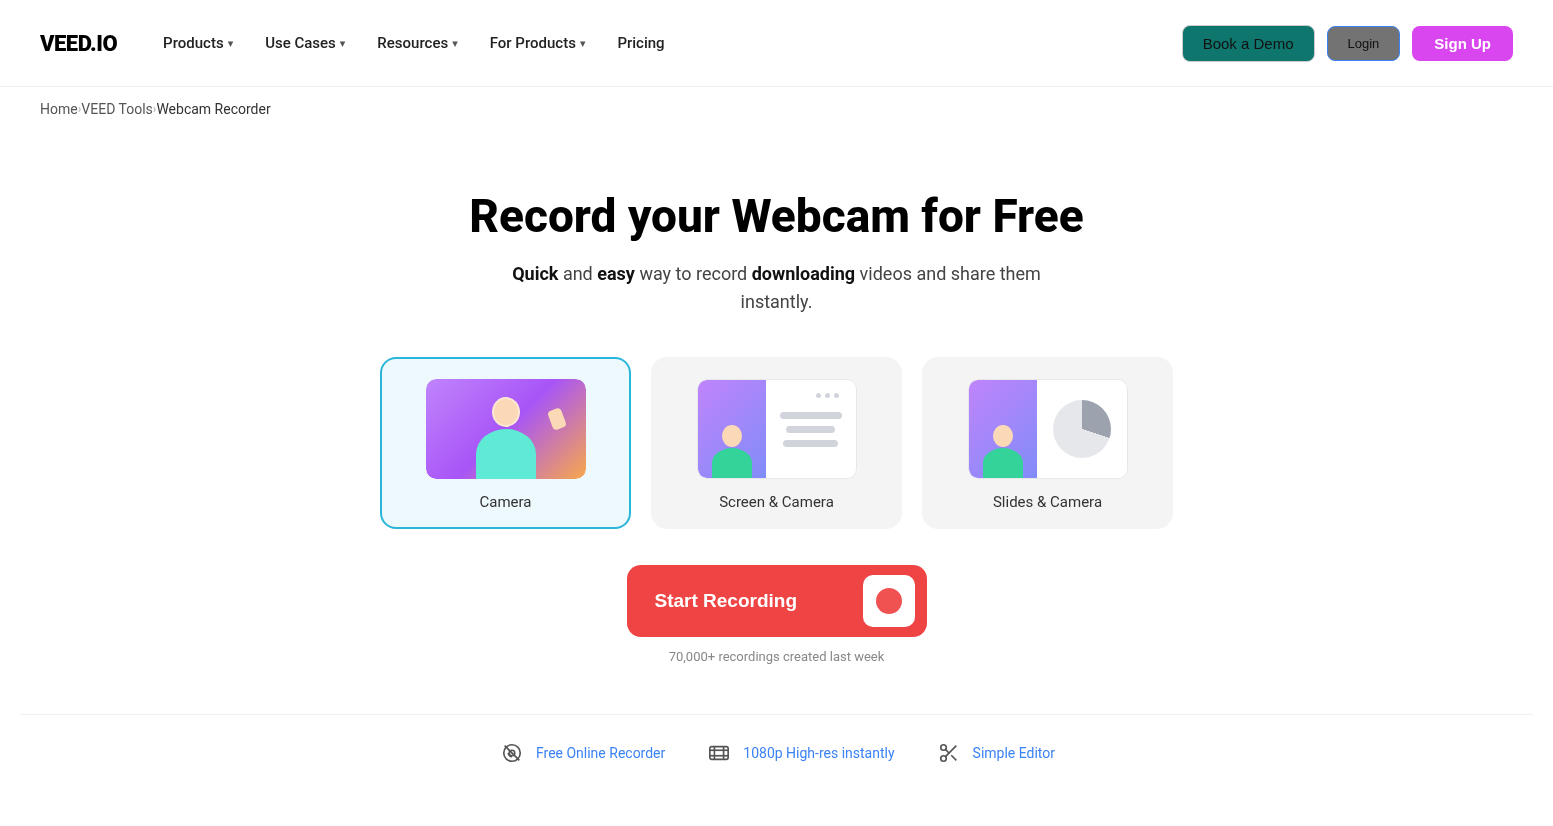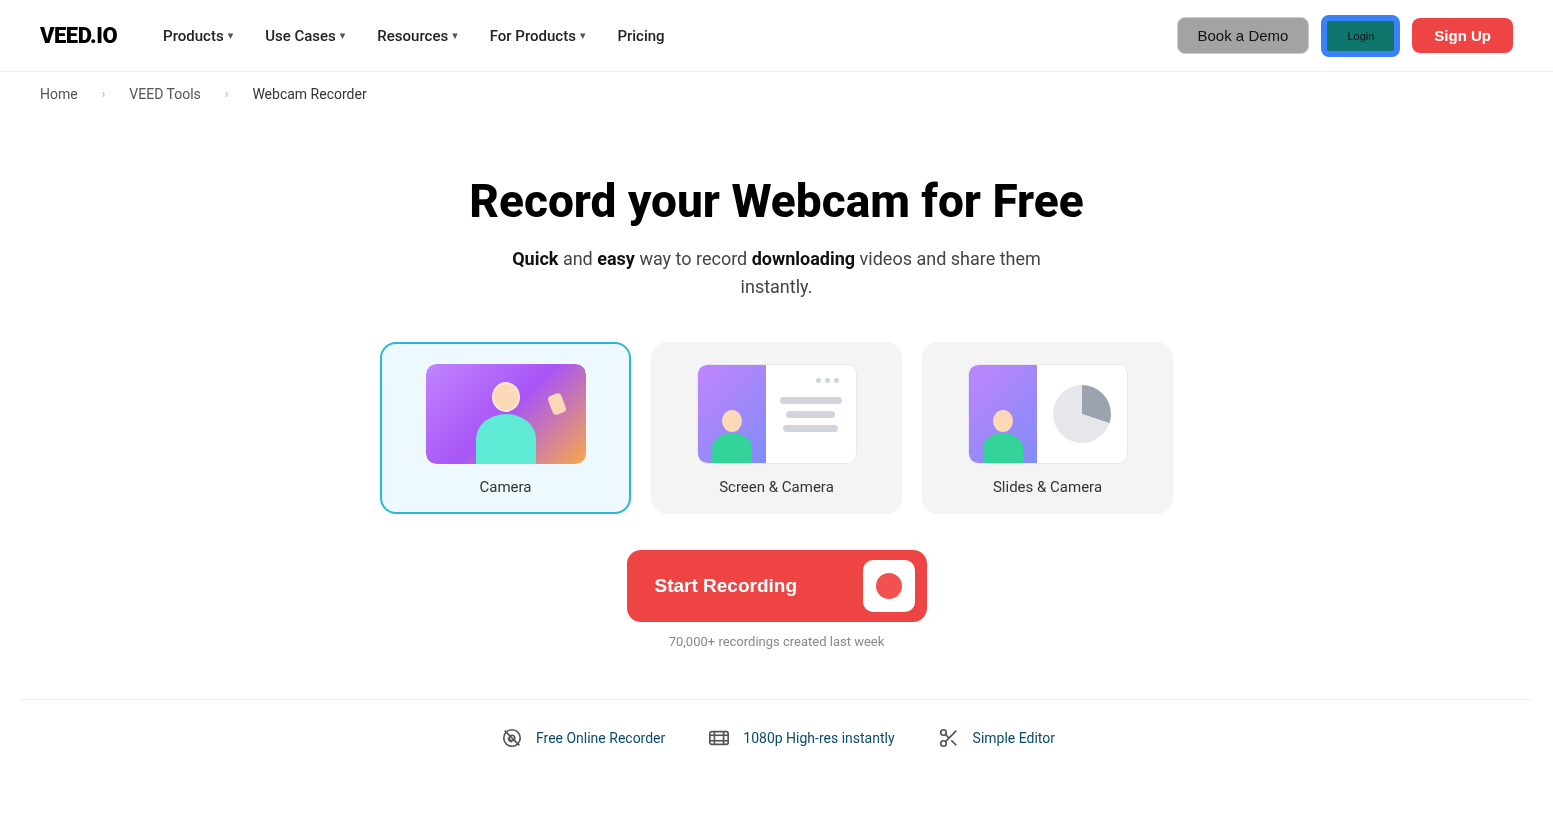--- a/index.html
+++ b/index.html
@@ -1,51 +1,51 @@
 <!DOCTYPE html>
 <html><head>
   <meta charset="utf-8">
   <style>
     * { margin: 0; padding: 0; box-sizing: border-box; }
     body { font-family: -apple-system, BlinkMacSystemFont, 'Segoe UI', Roboto, sans-serif; background: #fff; color: #1a1a1a; }
 
     
     nav {
       display: flex; align-items: center; justify-content: space-between;
-      padding: 0 40px; height: 72px; border-bottom: 1px solid #f0f0f0;
+      padding: 0 40px; height: 87px; border-bottom: 1px solid #f0f0f0;
       position: sticky; top: 0; background: #fff; z-index: 100;
     }
     .nav-left { display: flex; align-items: center; gap: 4px; }
     .logo { font-size: 22px; font-weight: 900; letter-spacing: -0.5px; color: #000; margin-right: 28px; text-decoration: none; }
     .nav-item {
       display: flex; align-items: center; gap: 4px;
       padding: 8px 14px; font-size: 15px; font-weight: 500; color: #222;
       cursor: pointer; border-radius: 6px; text-decoration: none;
     }
     .chevron { font-size: 11px; color: #555; }
     .nav-right { display: flex; align-items: center; gap: 12px; }
     .btn-demo {
       padding: 9px 20px; font-size: 15px; font-weight: 500;
-      background: #a3a3a3; border: 1px solid #ccc; border-radius: 8px;
+      background: #0f766e; border: 1px solid #ccc; border-radius: 8px;
       cursor: pointer; color: #111;
     }
     .btn-login {
-      padding: 9px 20px; font-size: 11px; font-weight: 500;
-      background: #0f766e; border: 6px solid #3b82f6; border-radius: 8px;
+      padding: 9px 20px; font-size: 13px; font-weight: 500;
+      background: #737373; border: 1px solid #3b82f6; border-radius: 8px;
       cursor: pointer; color: #111;
     }
     .btn-signup {
       padding: 9px 22px; font-size: 15px; font-weight: 600;
-      background: #ef4444; border: none; border-radius: 8px;
+      background: #d946ef; border: none; border-radius: 8px;
       cursor: pointer; color: #fff;
     }
 
     
     .breadcrumb {
-      display: flex; align-items: center; gap: 24px;
+      display: flex; align-items: center; gap: 0;
       padding: 14px 40px; font-size: 14px; color: #555;
     }
     .breadcrumb a { color: #555; text-decoration: none; }
     .breadcrumb-sep { color: #aaa; font-size: 12px; }
     .breadcrumb-current { color: #333; }
 
     
     .hero {
       display: flex; flex-direction: column; align-items: center;
       padding: 60px 20px 40px;
@@ -105,21 +105,21 @@
     }
 
     
     .features-row {
       display: flex; align-items: center; justify-content: center;
       gap: 40px; padding: 24px 0; border-top: 1px solid #f0f0f0;
       width: 100%;
     }
     .feature-item {
       display: flex; align-items: center; gap: 10px;
-      font-size: 14px; color: #0c4a6e;
+      font-size: 14px; color: #3b82f6;
     }
     .feature-icon {
       width: 28px; height: 28px; display: flex; align-items: center; justify-content: center;
       color: #555; flex-shrink: 0;
     }
     .feature-icon svg { width: 22px; height: 22px; }
   </style>
 </head>
 <body>
 

